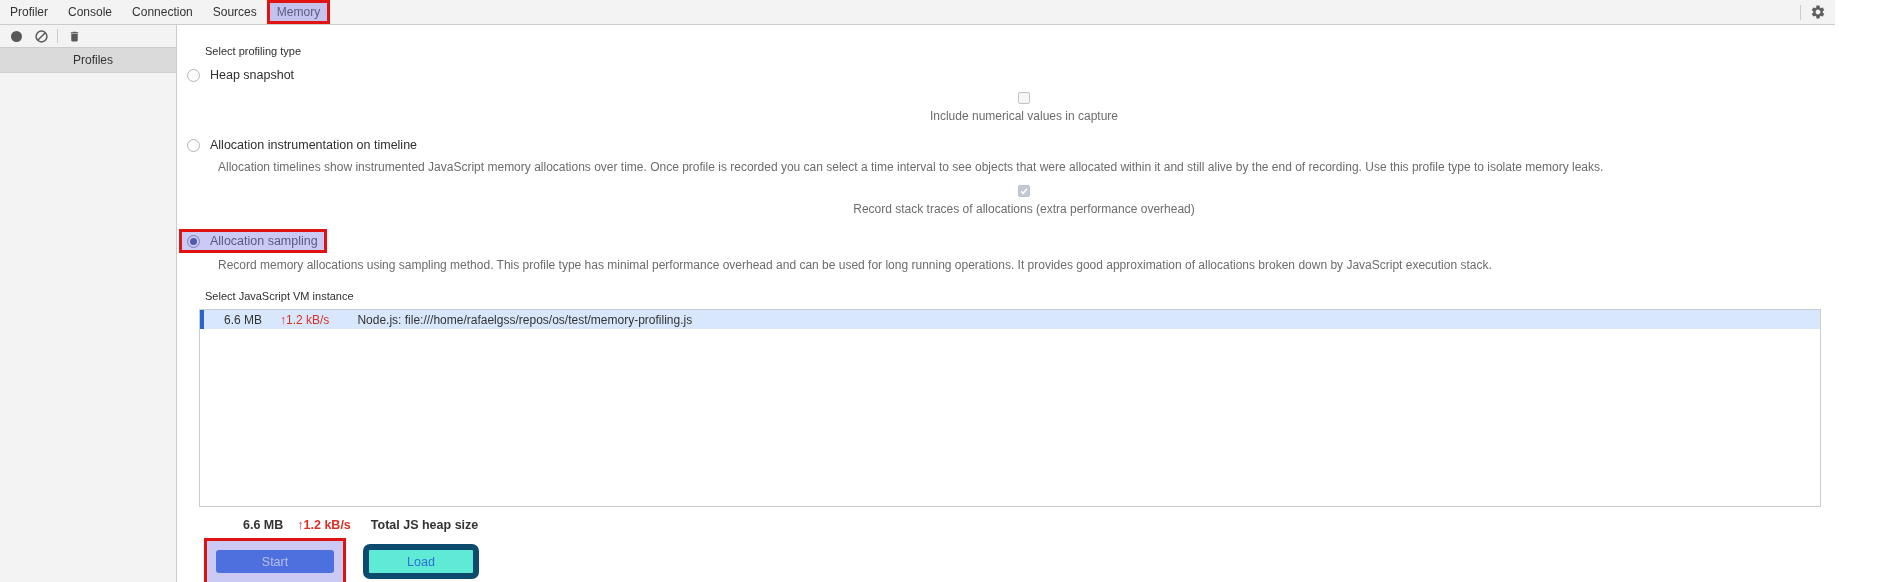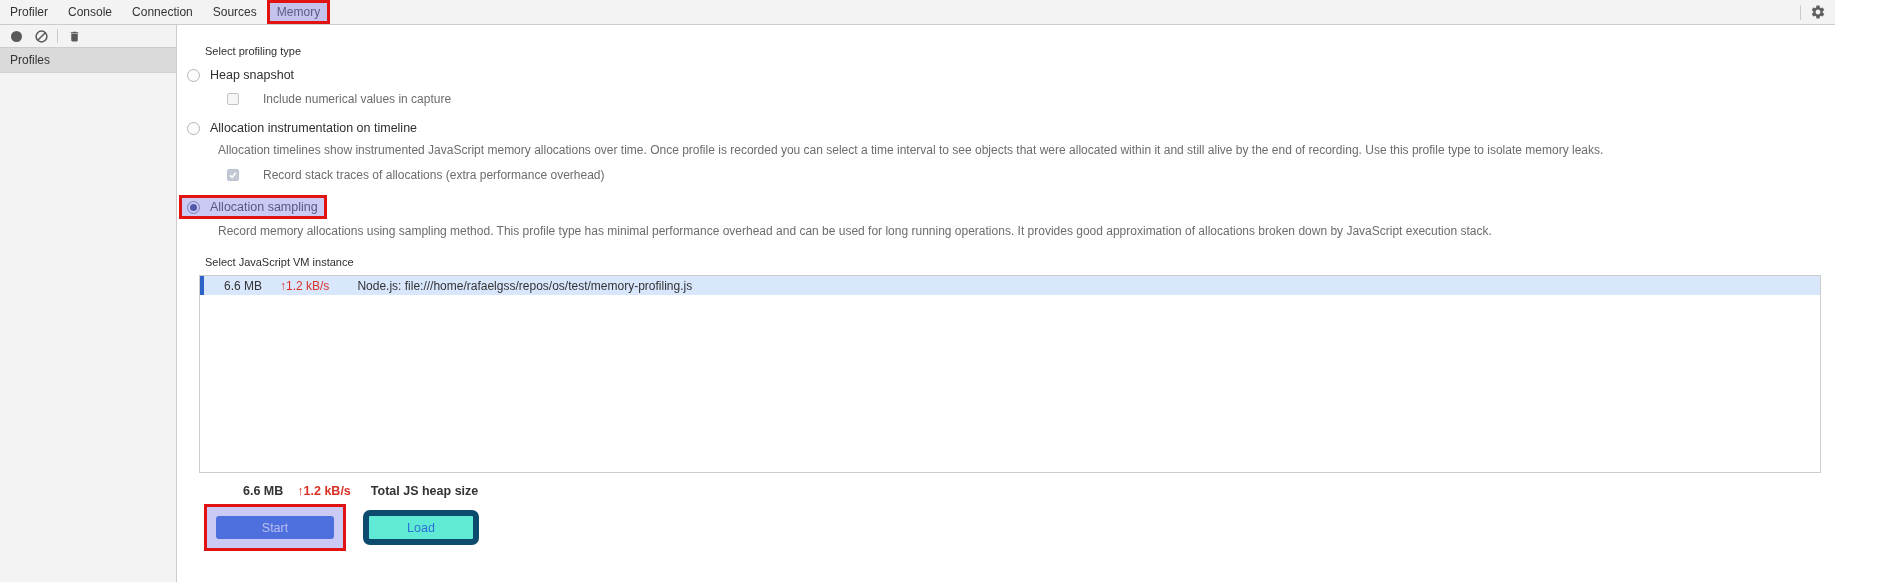--- a/index.html
+++ b/index.html
@@ -20,39 +20,39 @@
 
   
   .bodyrow { flex:1; display:flex; min-height:0; }
 
   
   .sidebar { width:176px; flex:none; background:var(--chrome-bg,#f3f3f3); border-right:1px solid var(--border,#ccc); display:flex; flex-direction:column; }
   .toolbar { height:22px; border-bottom:1px solid var(--border,#ccc); display:flex; align-items:center; padding:0 5px; gap:3px; background:var(--chrome-bg,#f3f3f3); }
   .tool { width:22px; height:20px; display:flex; align-items:center; justify-content:center; color:#595959; cursor:pointer; }
   .record-dot { width:11px; height:11px; border-radius:50%; background:#595959; }
   .toolbar-sep { width:1px; height:14px; background:var(--border,#ccc); margin:0 2px; }
-  .profiles-header { height:24px; line-height:24px; padding-left:10px; background:var(--sidebar-header-bg,#dadada); border-bottom:1px solid #d2d2d2; color:var(--text,#333); }
+  .profiles-header { height:24px; line-height:24px; padding-left:10px; background:var(--sidebar-header-bg,#dadada); border-bottom:1px solid #d2d2d2; color:var(--text,#333);text-align:center; }
   .sidebar-body { flex:1; }
 
   
   .main { flex:1; background:#fff; padding:0 14px 0 10px; min-width:0; }
   .section-heading { font-size:11px; font-weight:500; color:#2e2e2e; }
   #heading-profiling { margin:20px 0 0 18px; }
   #heading-vm { margin:18px 0 0 18px; }
 
   .option-head { display:flex; align-items:center; gap:10px; margin-top:15px; }
   .option-head.first { margin-top:11px; }
   .option-head.annotated { display:inline-flex; margin-left:-8px; margin-top:13px; padding:2px 6px 2px 5px; }
   .radio { width:13px; height:13px; border-radius:50%; border:1px solid #b5b5b5; background:#fcfcfc; box-sizing:border-box; flex:none; position:relative; }
   .radio.selected { border-color:#70748e; }
   .radio.selected::after { content:""; position:absolute; inset:2px; border-radius:50%; background:#27337a; }
   .option-label { font-size:12.5px; font-weight:500; color:#2e2e2e; cursor:default; }
   .option-desc { margin:8px 0 0 31px; color:var(--muted,#6c6c6c); line-height:14px; }
   .desc-tight { margin-top:5px; }
-  .check-row { display:flex; align-items:center; gap:24px; margin:10px 0 0 40px; color:var(--muted,#6c6c6c); }
+  .check-row { display:flex; align-items:center; gap:5px; margin:10px 0 0 40px; color:var(--muted,#6c6c6c);flex-direction:column; }
   .check-row.second { margin-top:11px; }
   .checkbox { width:12px; height:12px; border:1px solid #c3c3c3; background:#f6f6f6; border-radius:2px; box-sizing:border-box; flex:none; display:flex; align-items:center; justify-content:center; }
   .checkbox.checked { background:#c2c9d4; border-color:#bcc3cf; }
 
   .vm-list { margin:7px 0 0 12px; height:196px; border:1px solid var(--border,#ccc); background:#fff; overflow:hidden; }
   .vm-row { height:19px; display:flex; align-items:center; background:var(--row-bg,#d9e7fd); border-left:4px solid var(--row-accent,#2b63c6); padding-left:20px; cursor:pointer; }
   .vm-size { color:#333; }
   .vm-rate { color:var(--rate-red,#d93025); margin-left:18px; }
   .vm-name { color:#333; margin-left:28px; }
 

